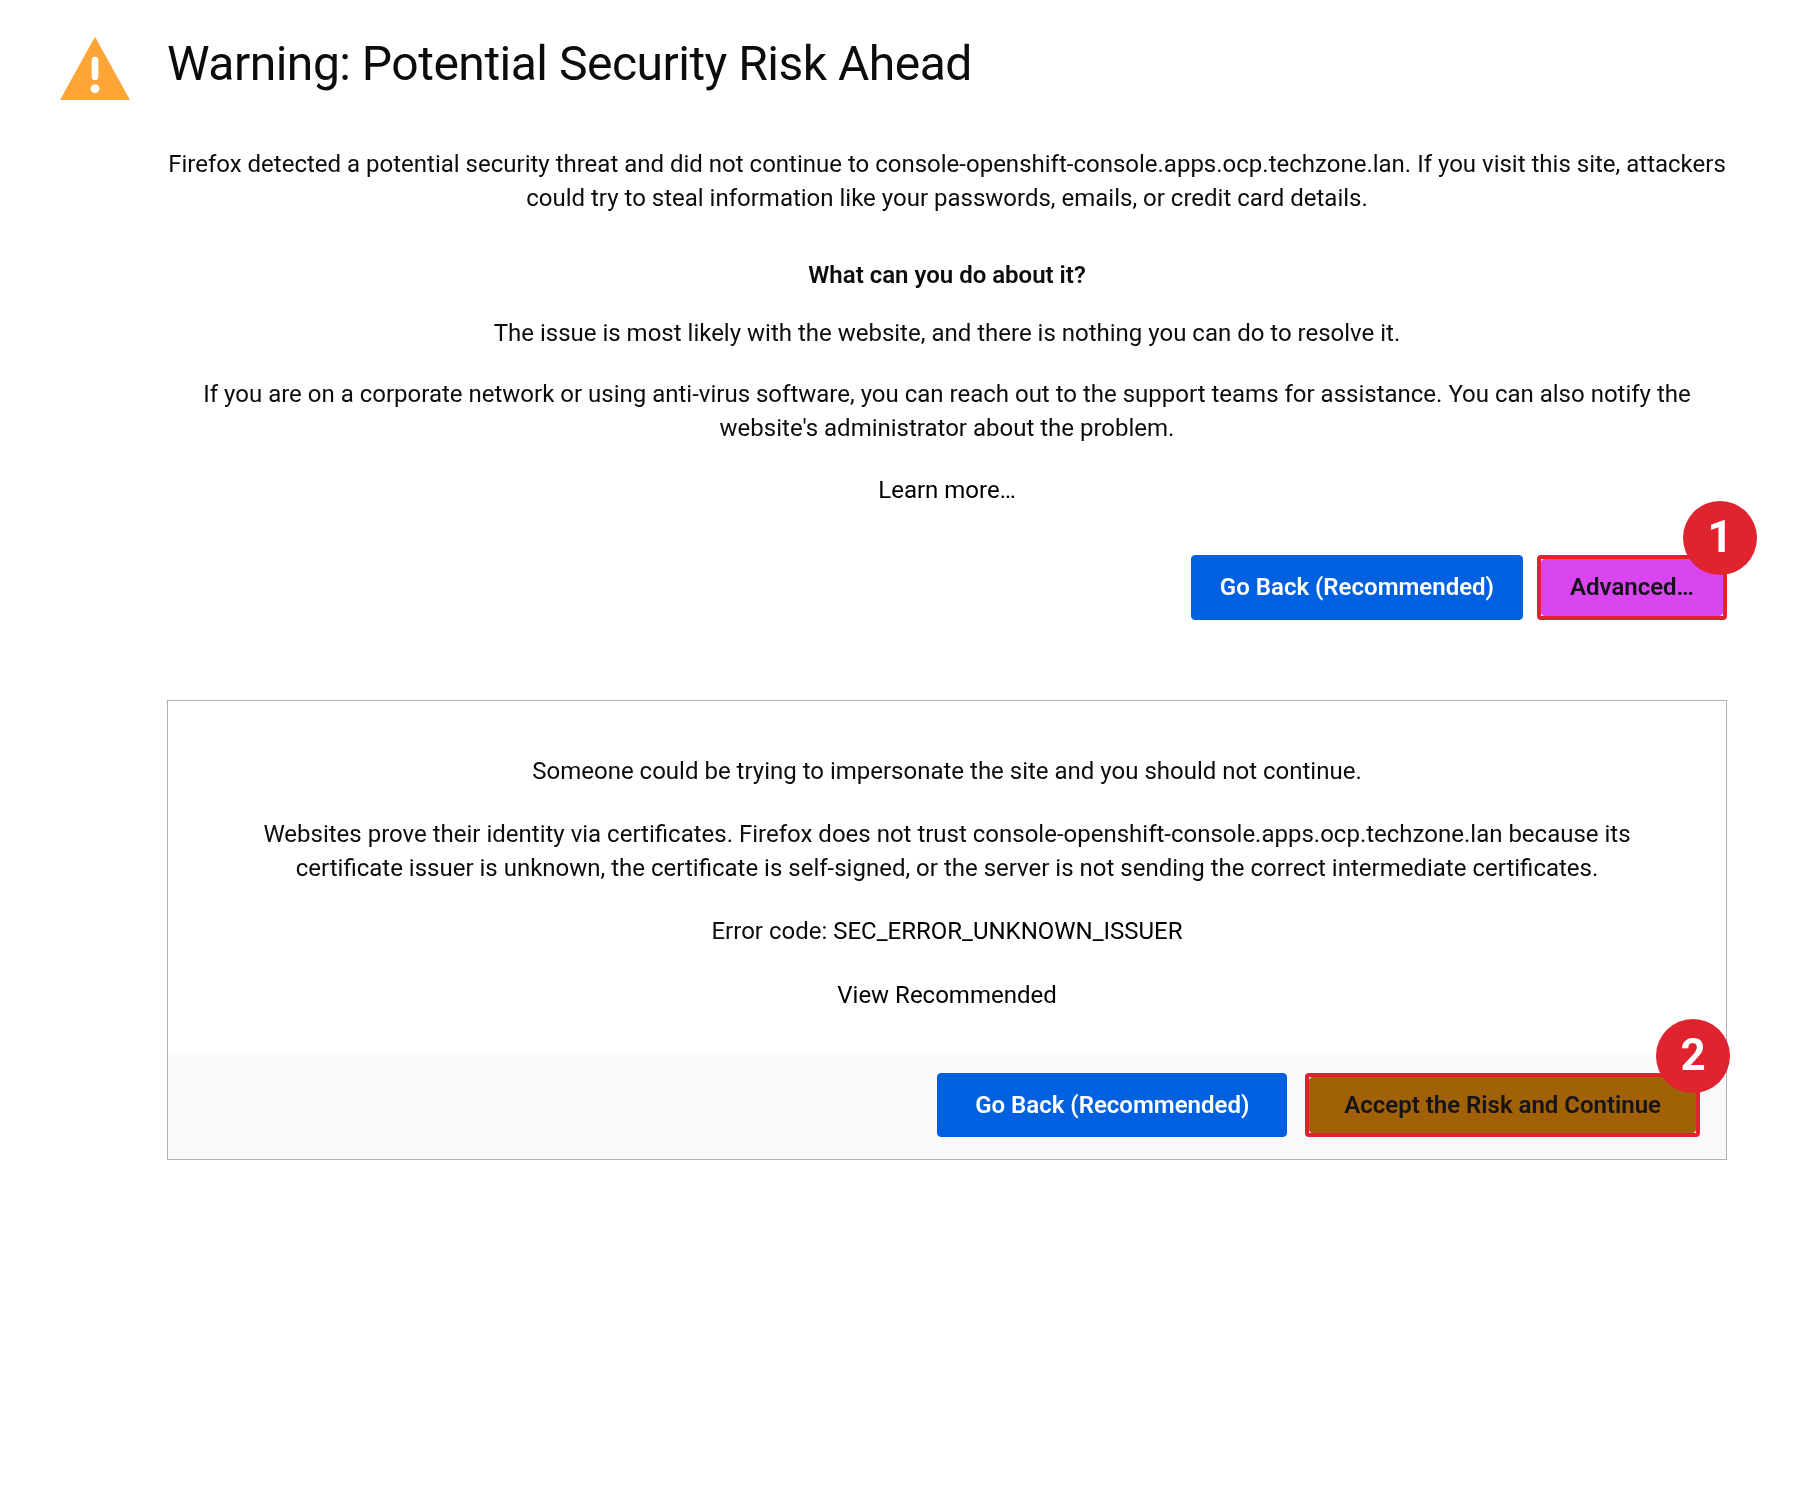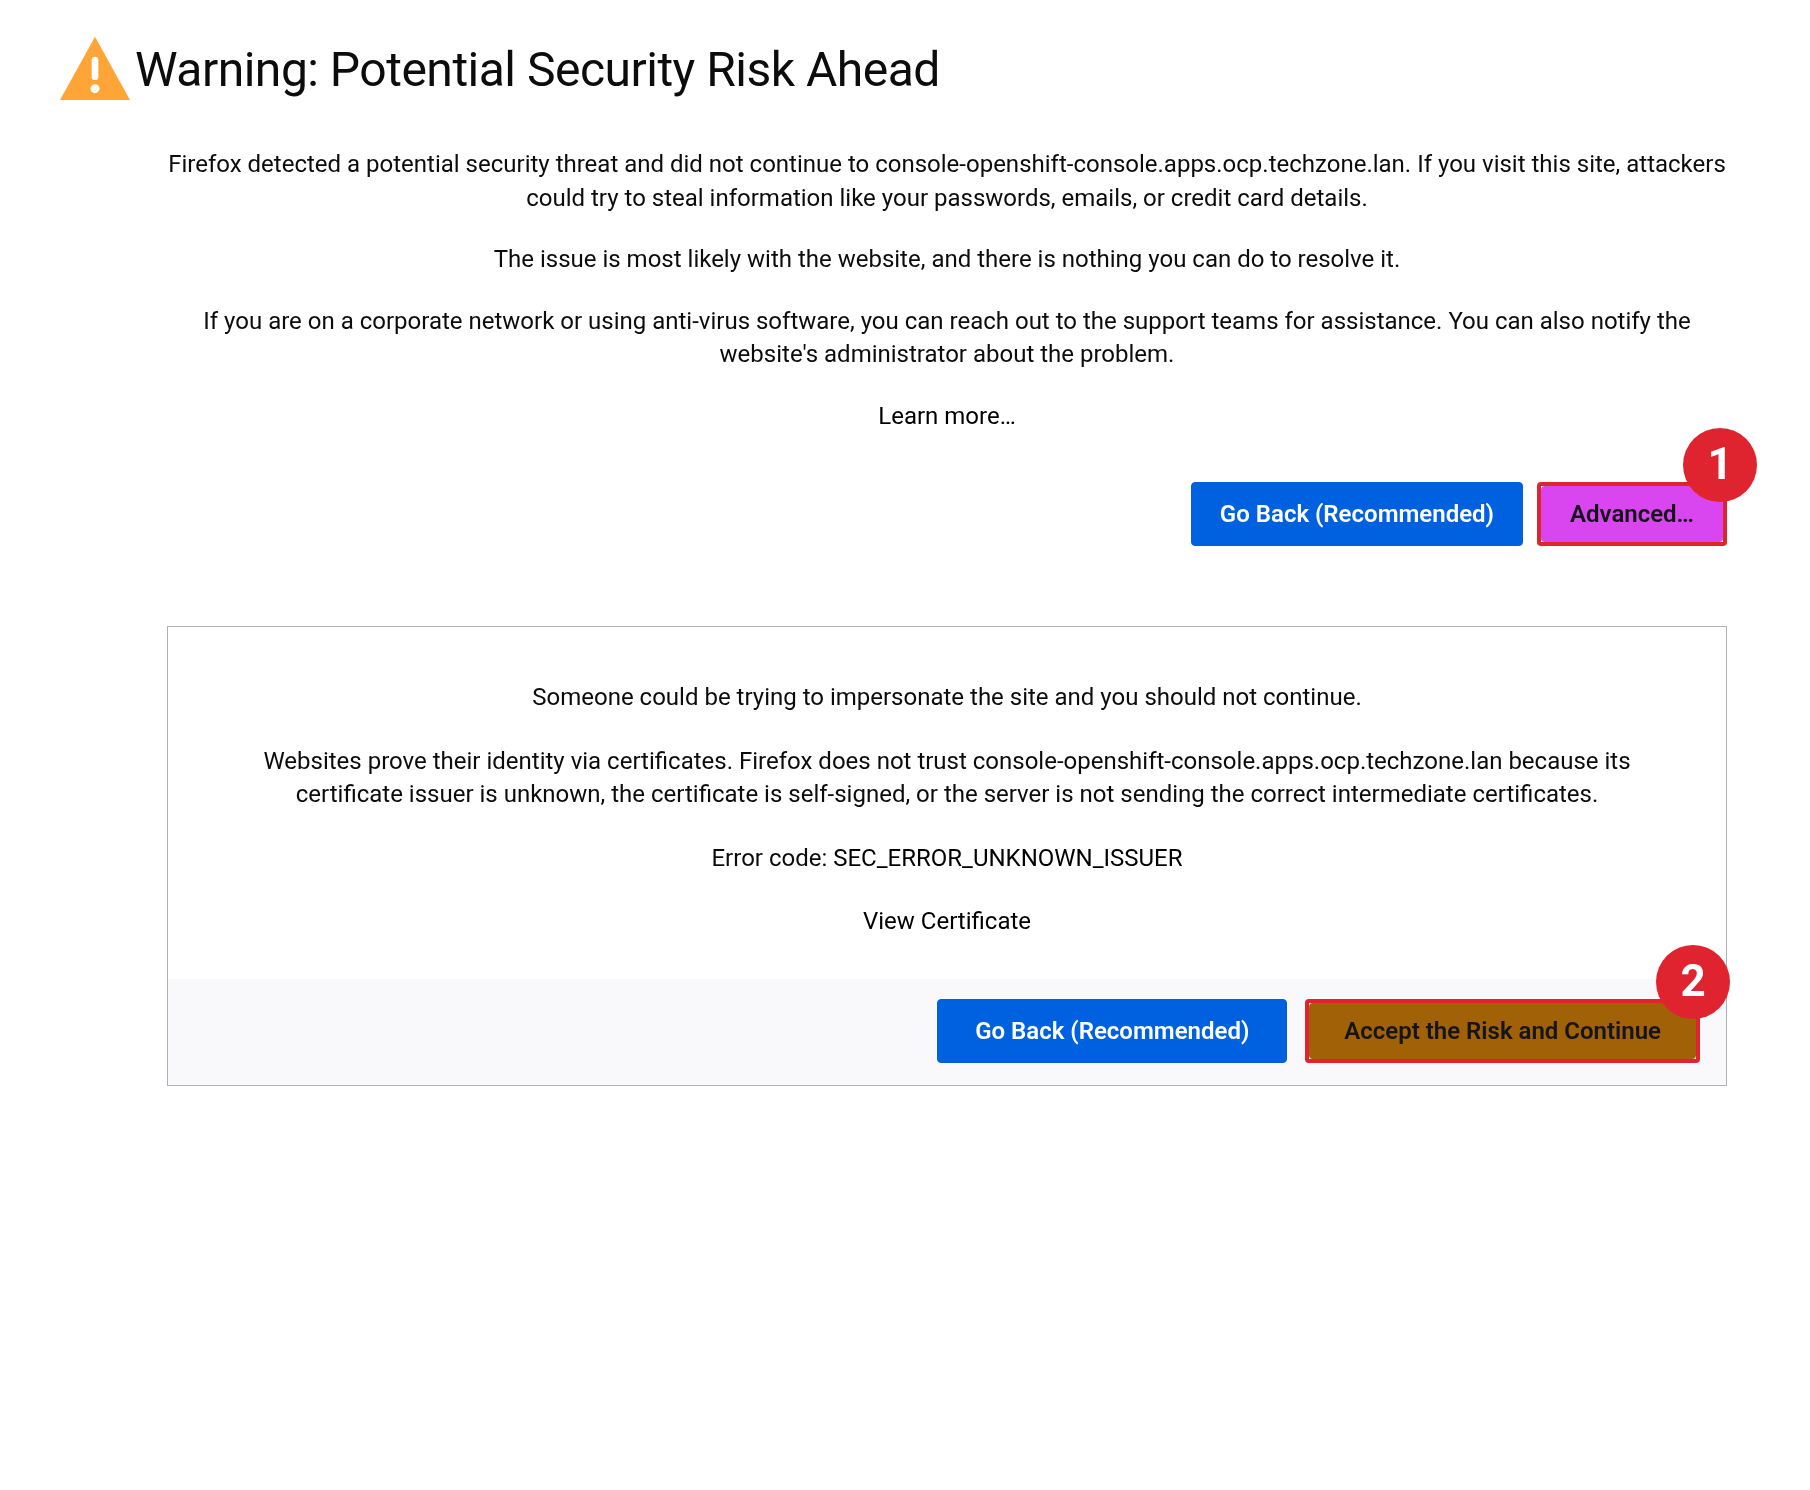--- a/index.html
+++ b/index.html
@@ -8,21 +8,22 @@
     padding: 30px 55px 55px 55px;
     font-family: -apple-system, BlinkMacSystemFont, "Segoe UI", Roboto, Helvetica, Arial, sans-serif;
     font-size: 24px;
     color: #0c0c0d;
     background: #ffffff;
     line-height: 1.4;
     width: 1810px;
   }
   .header-row {
     display: flex;
-    align-items: center;
+    align-items: flex-start;
+    gap: 32px;
     margin-bottom: 38px;
   }
   .icon-wrap { flex: 0 0 auto; }
   h1 {
     font-size: 48px;
     font-weight: 400;
     margin: 0 0 0 0;
     letter-spacing: -0.5px;
   }
   .content-col {
@@ -130,20 +131,21 @@
       <rect x="11" y="8" width="2" height="7" rx="1" fill="#ffffff"></rect>
       <circle cx="12" cy="17.6" r="1.35" fill="#ffffff"></circle>
     </svg>
   </div>
   <h1>Warning: Potential Security Risk Ahead</h1>
 </div>
 
 <div class="content-col">
   <p>Firefox detected a potential security threat and did not continue to console-openshift-console.apps.ocp.techzone.lan. If you visit this site, attackers could try to steal information like your passwords, emails, or credit card details.</p>
 
+  <p class="subhead">What can you do about it?</p>
 
   <p>The issue is most likely with the website, and there is nothing you can do to resolve it.</p>
   <p>If you are on a corporate network or using anti-virus software, you can reach out to the support teams for assistance. You can also notify the website's administrator about the problem.</p>
 
   <p><a class="link">Learn more…</a></p>
 
   <div class="button-row">
     <button class="btn btn-primary">Go Back (Recommended)</button>
     <span class="highlight-box-1">
       <button class="btn btn-secondary">Advanced…</button>
@@ -151,21 +153,21 @@
     </span>
   </div>
 
   <div class="advanced-panel">
     <div class="advanced-inner">
       <p>Someone could be trying to impersonate the site and you should not continue.</p>
       <p>Websites prove their identity via certificates. Firefox does not trust console-openshift-console.apps.ocp.techzone.lan because its certificate issuer is unknown, the certificate is self-signed, or the server is not sending the correct intermediate certificates.</p>
       <p class="error-code-line">
         <span>Error code: </span><a class="link">SEC_ERROR_UNKNOWN_ISSUER</a>
       </p>
-      <p><a class="link">View Certificate</a></p>
+      <p><a class="link">View Recommended</a></p>
     </div>
     <div class="panel-footer">
       <button class="btn btn-primary">Go Back (Recommended)</button>
       <span class="highlight-box-2">
         <button class="btn btn-secondary">Accept the Risk and Continue</button>
         <span class="callout callout-2">2</span>
       </span>
     </div>
   </div>
 </div>

